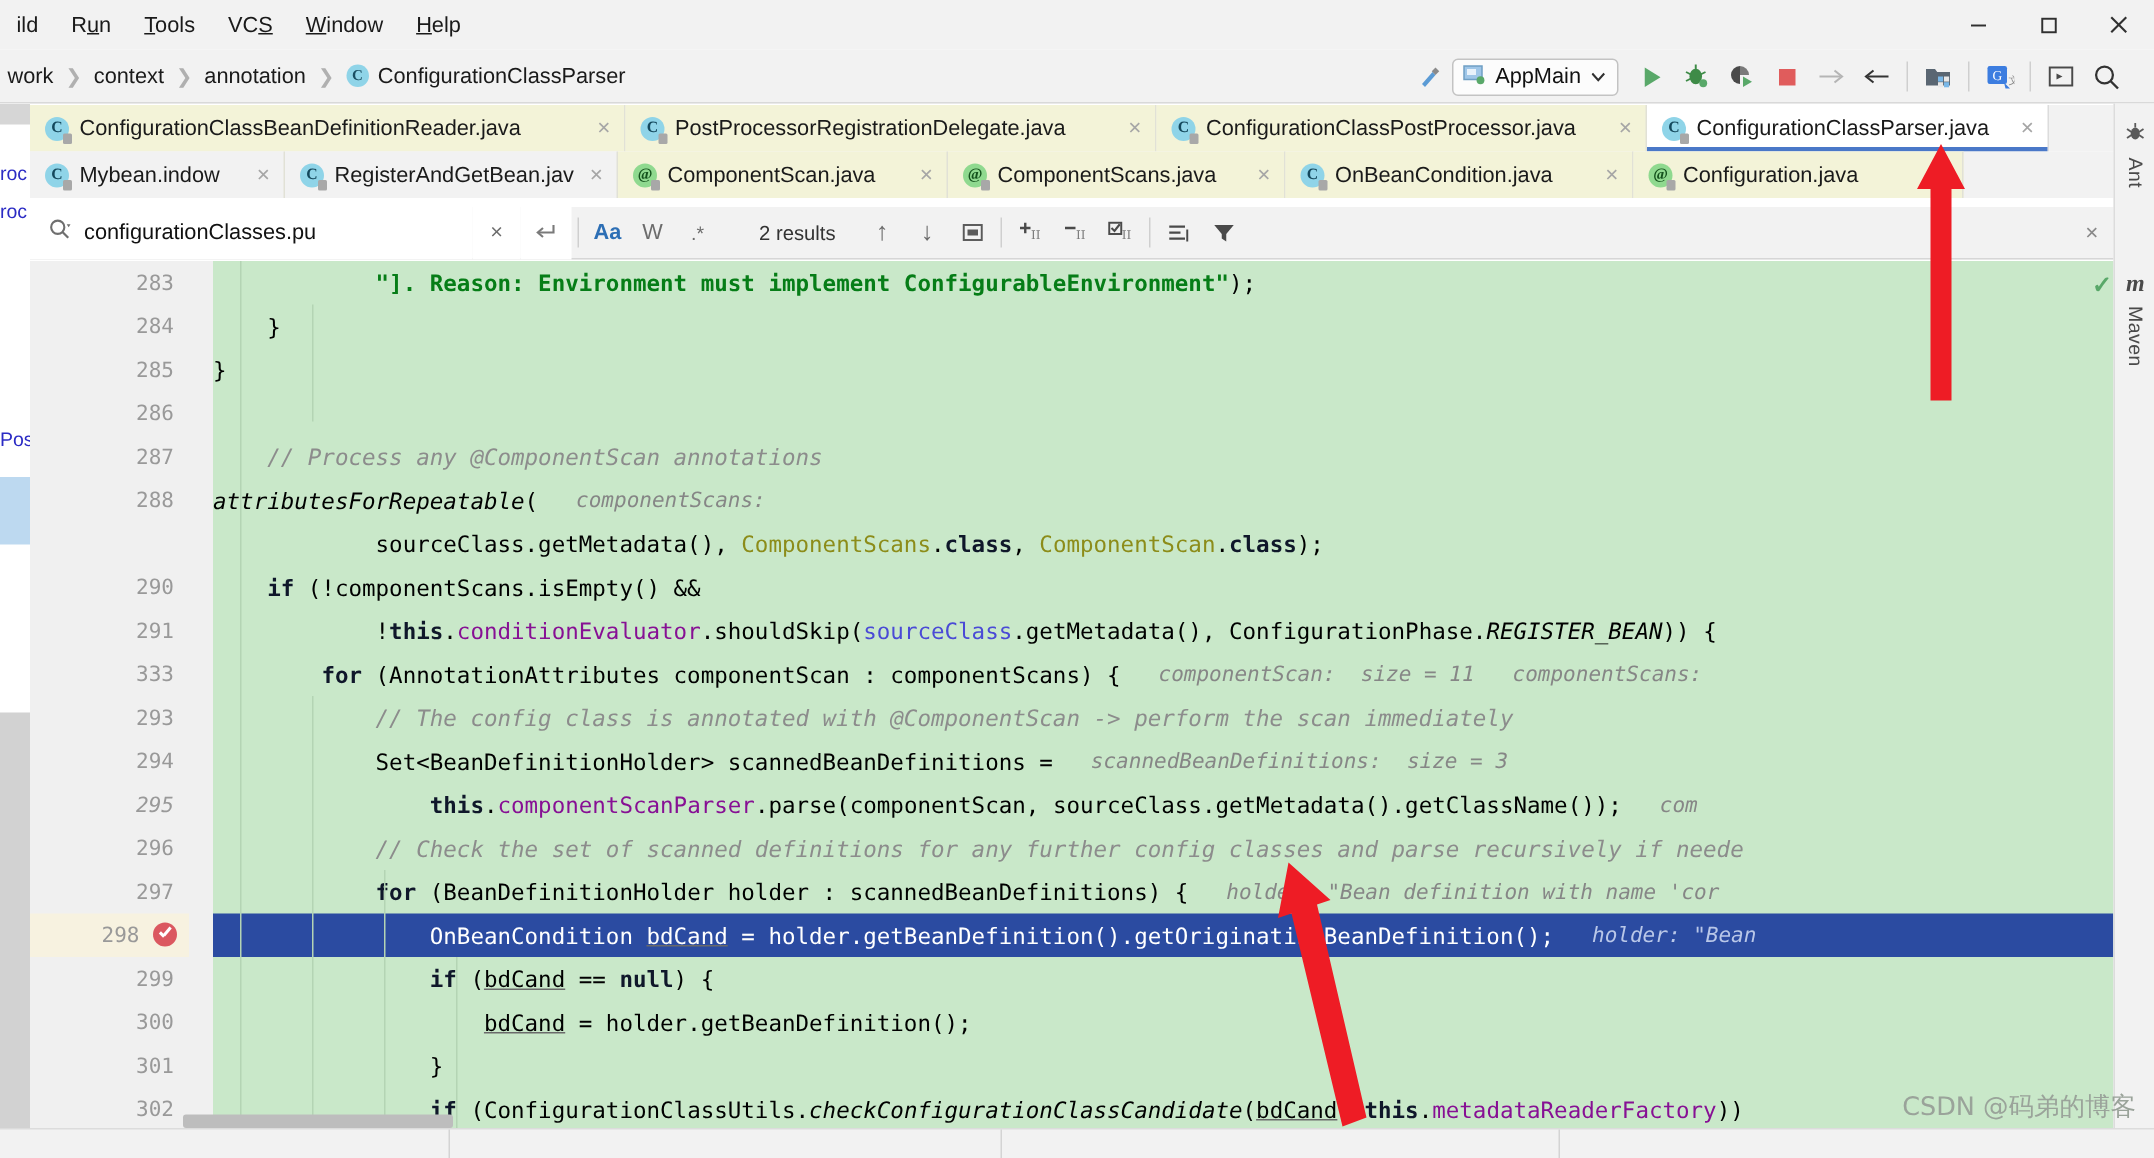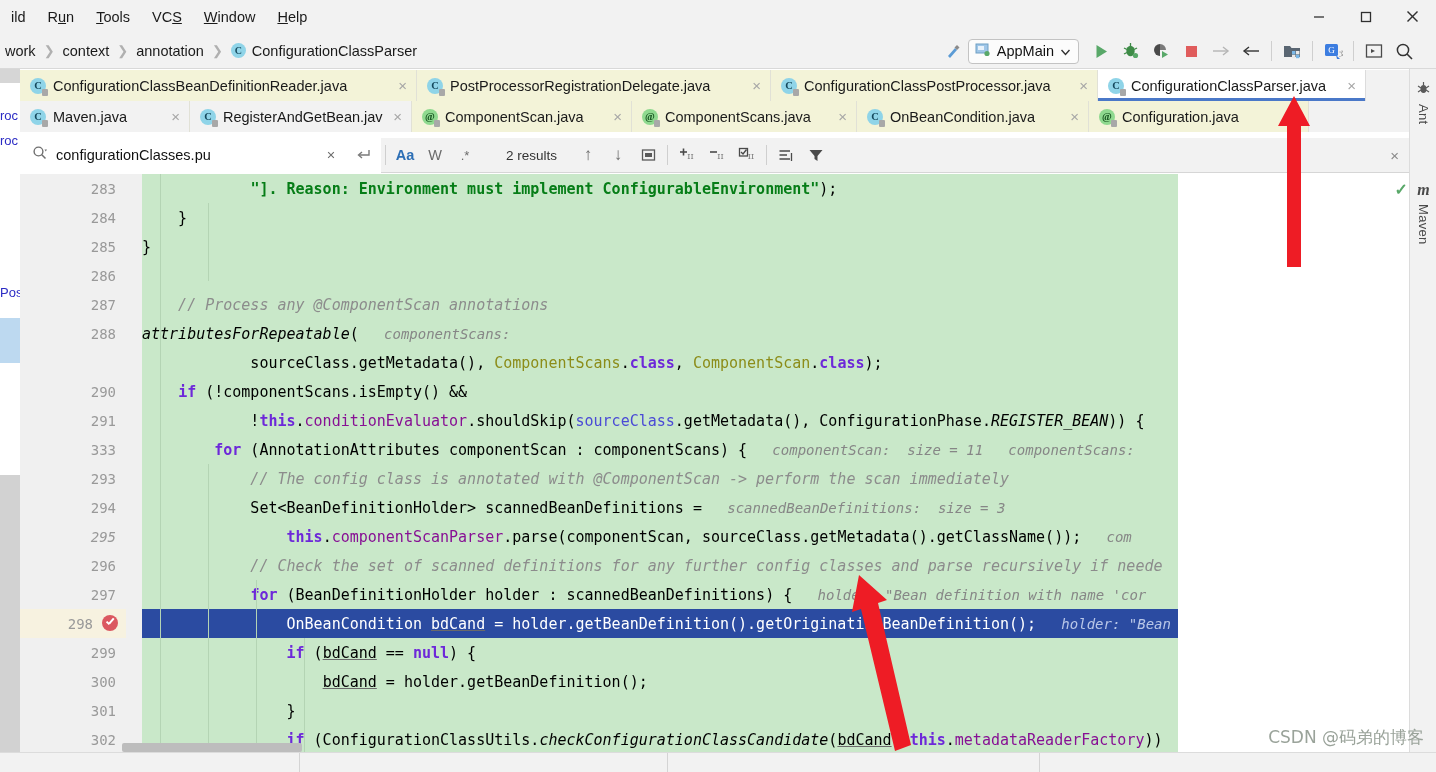--- a/index.html
+++ b/index.html
@@ -111,21 +111,21 @@
   .find-val { font-size: 14.5px; color: #111; }
   .find-right { display: flex; align-items: center; }
   .fi { width: 30px; height: 35px; display: flex; align-items: center; justify-content: center;
         font-size: 14.5px; color: #6c6c6c; }
   .fi.on { color: #2d6fb5; font-weight: bold; }
   .results { font-size: 13.5px; color: #333; padding: 0 16px 0 26px; white-space: nowrap; }
   .find-close { position: absolute; right: 10px; color: #8a8a8a; font-size: 15px; }
 
   
   .editor {
-    position: absolute; left: 20px; top: 174px; width: 1158px; height: 578px;
+    position: absolute; left: 20px; top: 174px; width: 1389px; height: 578px;
     background: #c9e8c9; overflow: hidden;
   }
   .gutter {
     position: absolute; left: 0; top: 0; width: 106px; height: 578px;
     background: #f0f0f0;
   }
   .gline {
     position: absolute; left: 0; width: 106px; height: 29px;
     display: flex; align-items: center; justify-content: flex-end;
     padding-right: 10px; font-size: 14px; color: #999999;
@@ -158,21 +158,21 @@
     background: #c9e8c9;
   }
   .row {
     position: absolute; left: 0; width: 1267px; height: 29px;
     display: flex; align-items: center;
     font-family: "DejaVu Sans Mono", monospace; font-size: 15px;
     white-space: pre; color: #000000;
   }
   .row.sel { background: #2b4ba1; color: #ffffff; }
   .row.sel .hint { color: #b9c7e8; }
-  .kw   { color: #6d28d9; font-weight: bold; }
+  .kw   { color: #0f172a; font-weight: bold; }
   .str  { color: #067d17; font-weight: bold; }
   .cls  { color: #8c8c19; }
   .fld  { color: #871094; }
   .par  { color: #4a4ad6; }
   .mth  { font-style: italic; }
   .cmt  { color: #8c8c8c; font-style: italic; }
   .hint { color: #868686; font-style: italic; font-size: 14px; }
   .und  { text-decoration: underline; text-decoration-color: #6a6a6a; }
   .indent-guide {
     position: absolute; width: 1px; background: #b4d4b4;
@@ -402,21 +402,21 @@
       </div>
       <div class="tab active" style="width: 268px;">
         <span class="ficon cls">C</span>
         <span style="flex: 1 1 0%; overflow: hidden;">ConfigurationClassParser.java</span>
         <span class="tabx">×</span>
       </div>
     </div>
   <div class="tabrow r2" id="tabrow2">
       <div class="tab src" style="width: 170px;">
         <span class="ficon cls">C</span>
-        <span style="flex: 1 1 0%; overflow: hidden;">Maven.java</span>
+        <span style="flex: 1 1 0%; overflow: hidden;">Mybean.indow</span>
         <span class="tabx">×</span>
       </div>
       <div class="tab src" style="width: 222px;">
         <span class="ficon cls">C</span>
         <span style="flex: 1 1 0%; overflow: hidden;">RegisterAndGetBean.java</span>
         <span class="tabx">×</span>
       </div>
       <div class="tab lib" style="width: 220px;">
         <span class="ficon ann">@</span>
         <span style="flex: 1 1 0%; overflow: hidden;">ComponentScan.java</span>

